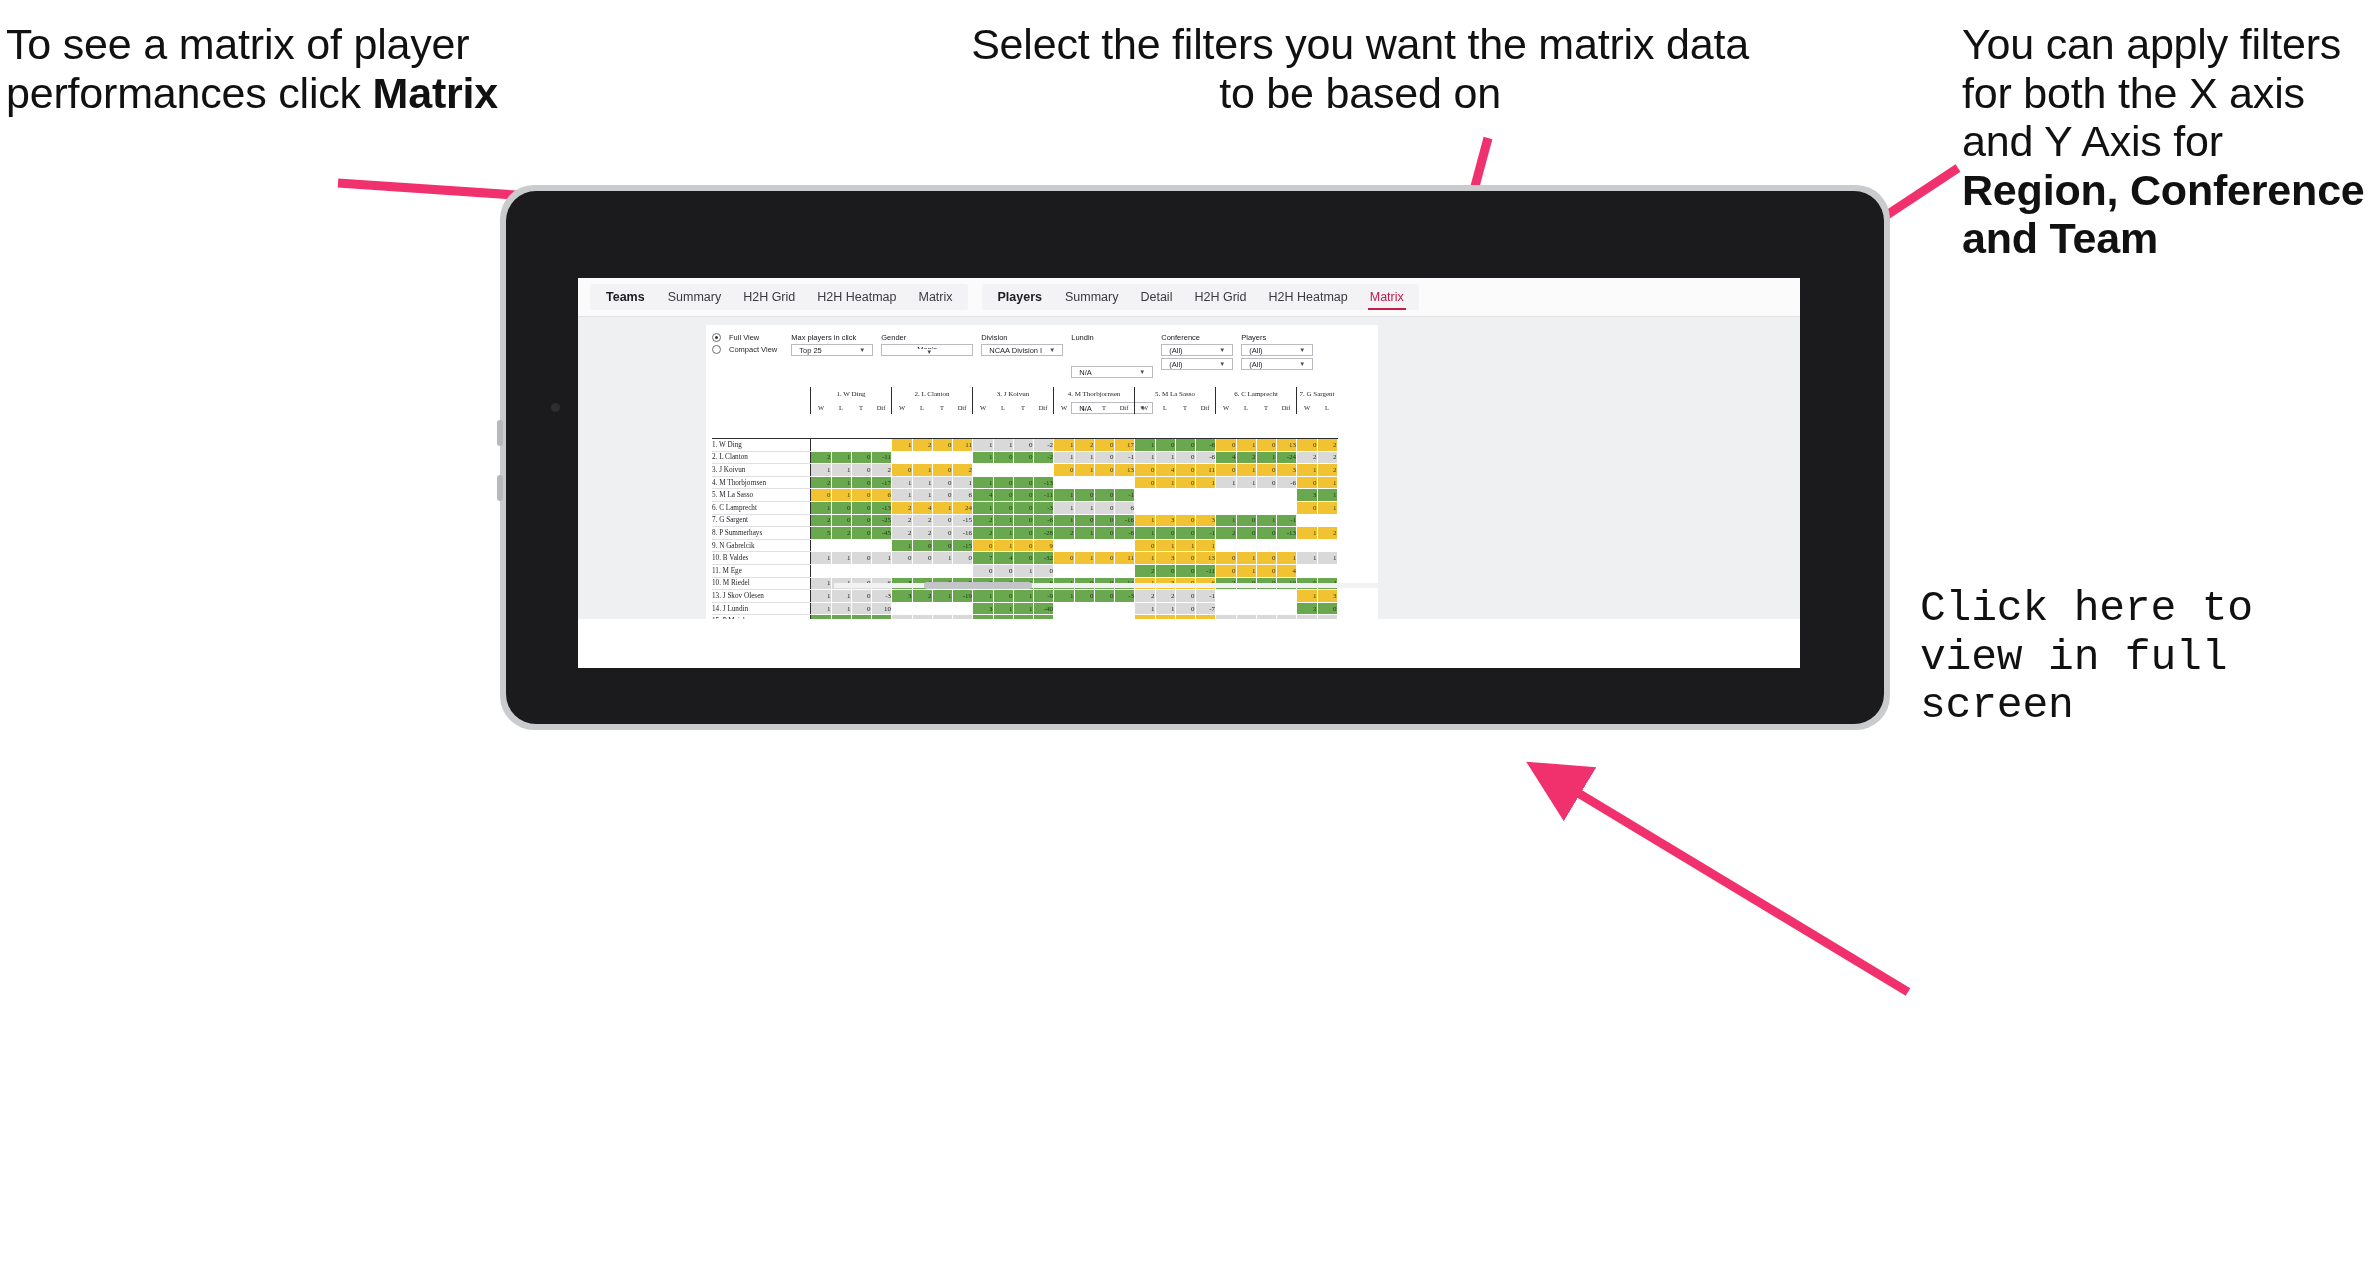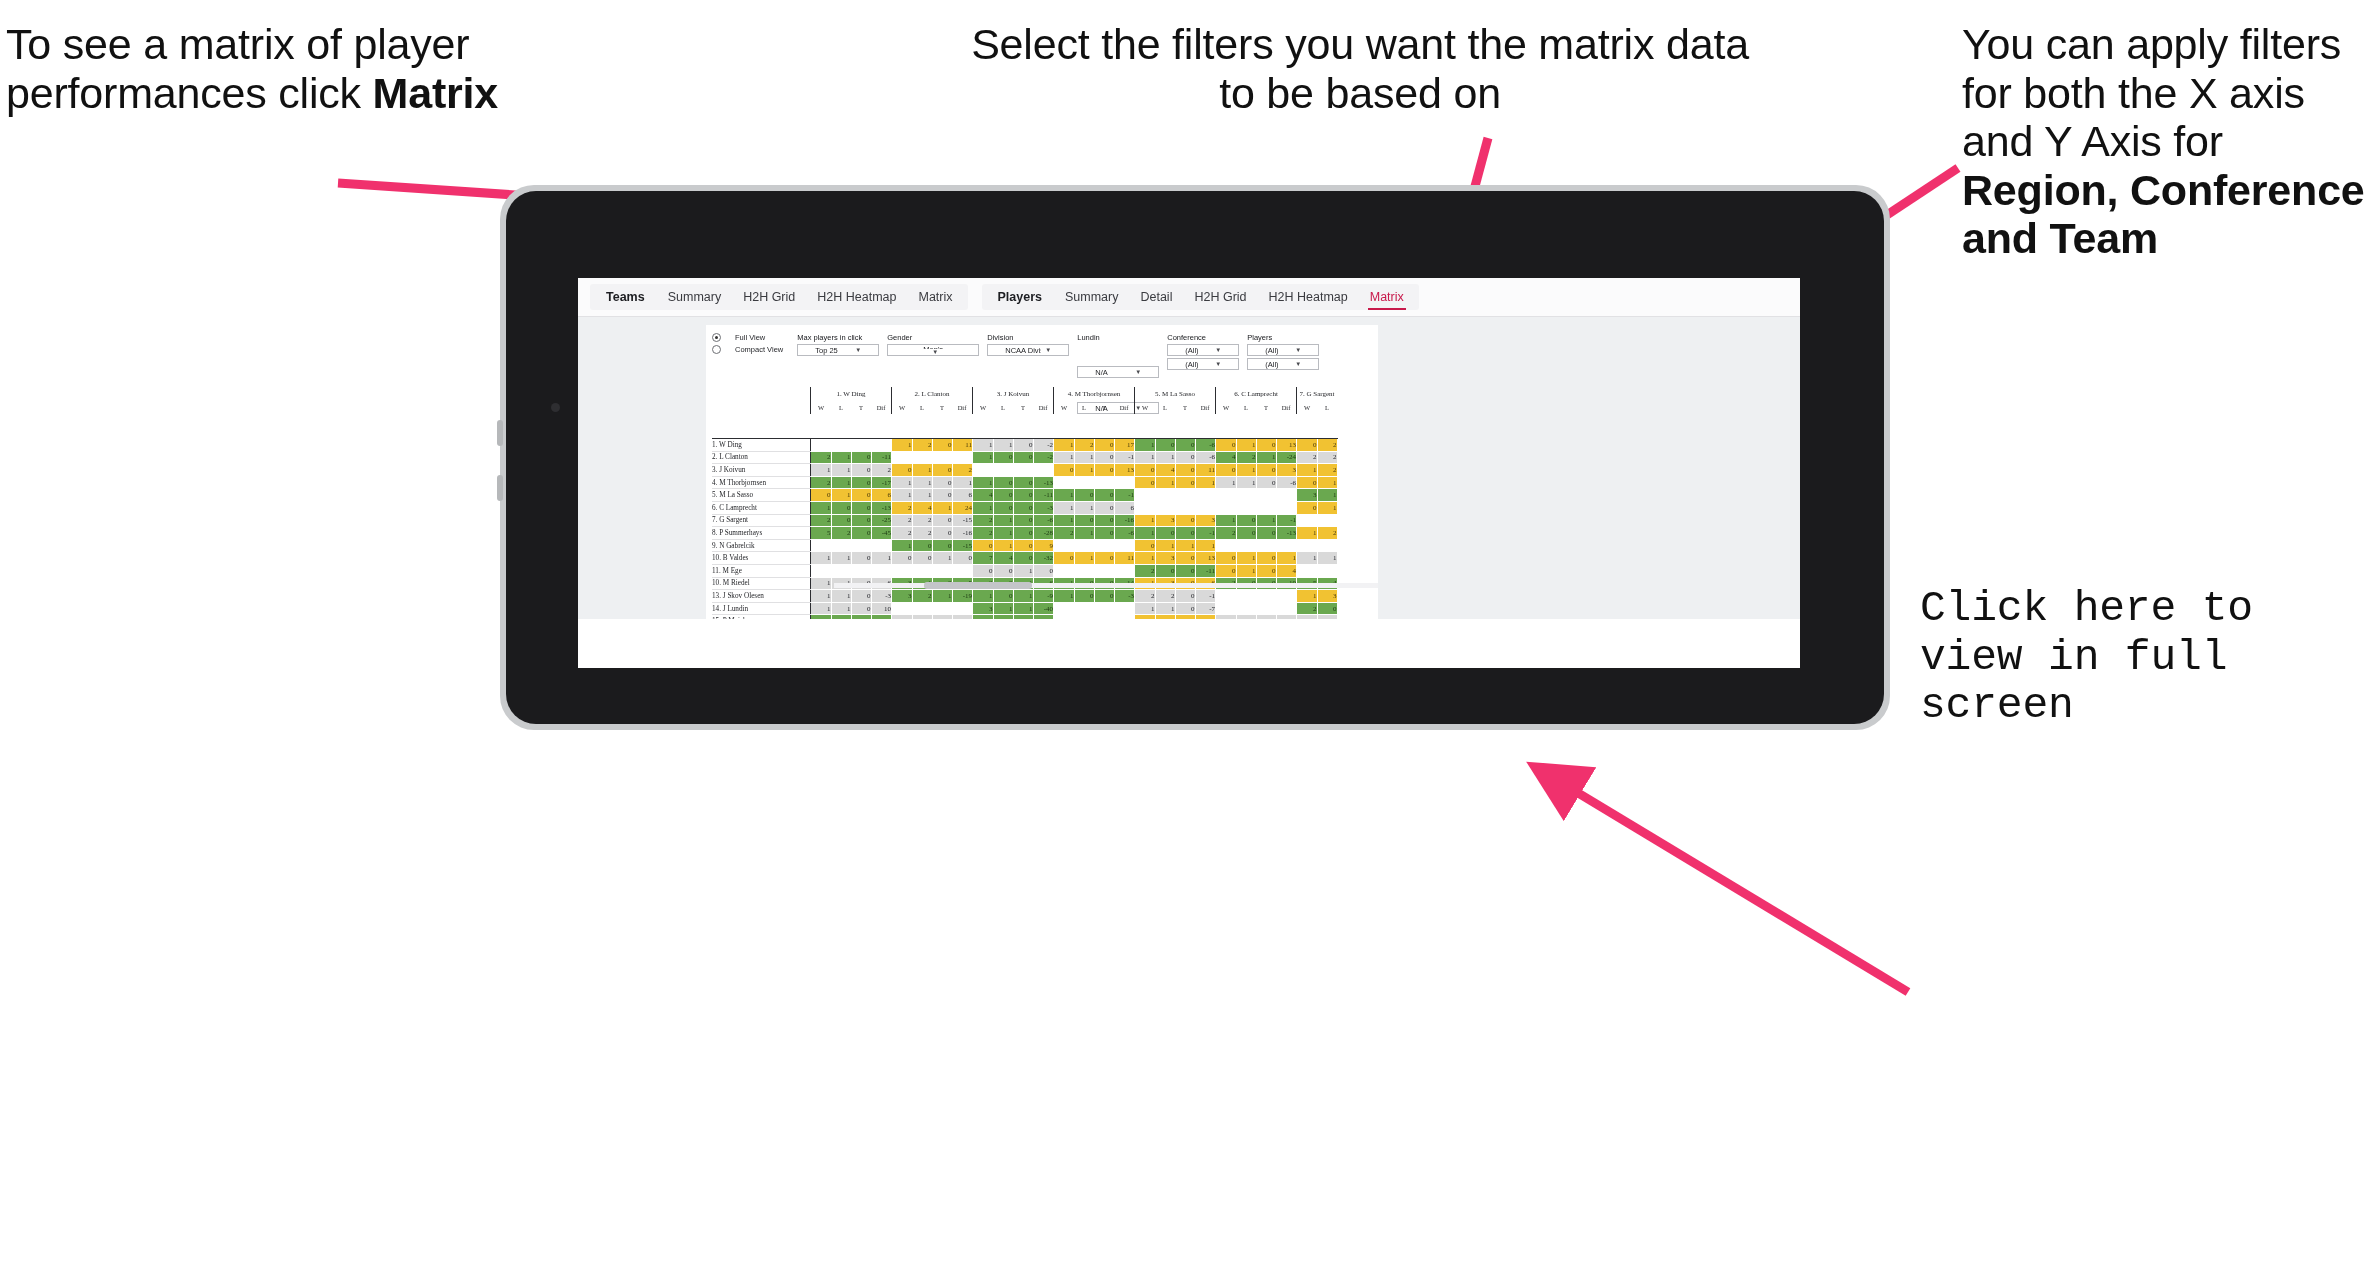--- a/index.html
+++ b/index.html
@@ -45,25 +45,25 @@
   .subitem.active{color:#c8194b;}
   .subitem.active:after{content:"";position:absolute;left:9px;right:9px;bottom:-6px;height:2px;background:#c8194b;}
 
   
   .canvas{position:relative;background:#eef0f2;height:302px;}
   .sheet{position:absolute;left:128px;top:8px;width:672px;bottom:0;background:#ffffff;}
 
   .filters{display:flex;padding:8px 6px 4px 6px;font-size:7.5px;color:#26272b;}
   .fcol{margin-right:8px;}
   .fcol .flabel{font-size:7.5px;color:#17181c;margin-bottom:2px;white-space:nowrap;}
-  .radio-row{display:flex;align-items:center;gap:14px;margin-bottom:3px;font-size:7.5px;white-space:nowrap;}
+  .radio-row{display:flex;align-items:center;gap:8px;margin-bottom:3px;font-size:7.5px;white-space:nowrap;}
   .radio{width:7px;height:7px;border-radius:50%;border:1px solid #6e7075;background:#fff;position:relative;flex:none;}
   .radio.on:after{content:"";position:absolute;left:1.5px;top:1.5px;width:3px;height:3px;border-radius:50%;background:#333;}
   .sel{display:flex;align-items:center;justify-content:space-between;border:1px solid #b9bbc0;background:#fff;
-       height:12px;padding:0 17px;font-size:7.5px;color:#1d1e22;margin-bottom:2px;box-sizing:border-box;}
+       height:12px;padding:0 7px;font-size:7.5px;color:#1d1e22;margin-bottom:2px;box-sizing:border-box;}
   .sel .cv{white-space:nowrap;overflow:hidden;}
   .caret{font-size:6px;color:#4a4b50;margin-left:4px;}
   .w-top{width:82px;} .w-gen{width:92px;flex-direction:column;} .w-div{width:82px;}
   .w-reg{width:82px;margin-top:24px;} .w-conf{width:72px;} .w-play{width:72px;}
 
   
   .matrixwrap{position:absolute;left:6px;right:0;top:62px;bottom:0;overflow:hidden;}
   table.mx{border-collapse:collapse;font-size:7px;color:#1d1e22;table-layout:fixed;font-family:Liberation Serif, serif;}
   table.mx td,table.mx th{padding:0;margin:0;font-weight:400;}
   .hdr-name{height:14px;text-align:center;font-size:7px;color:#1d1e22;border-bottom:0;white-space:nowrap;}

